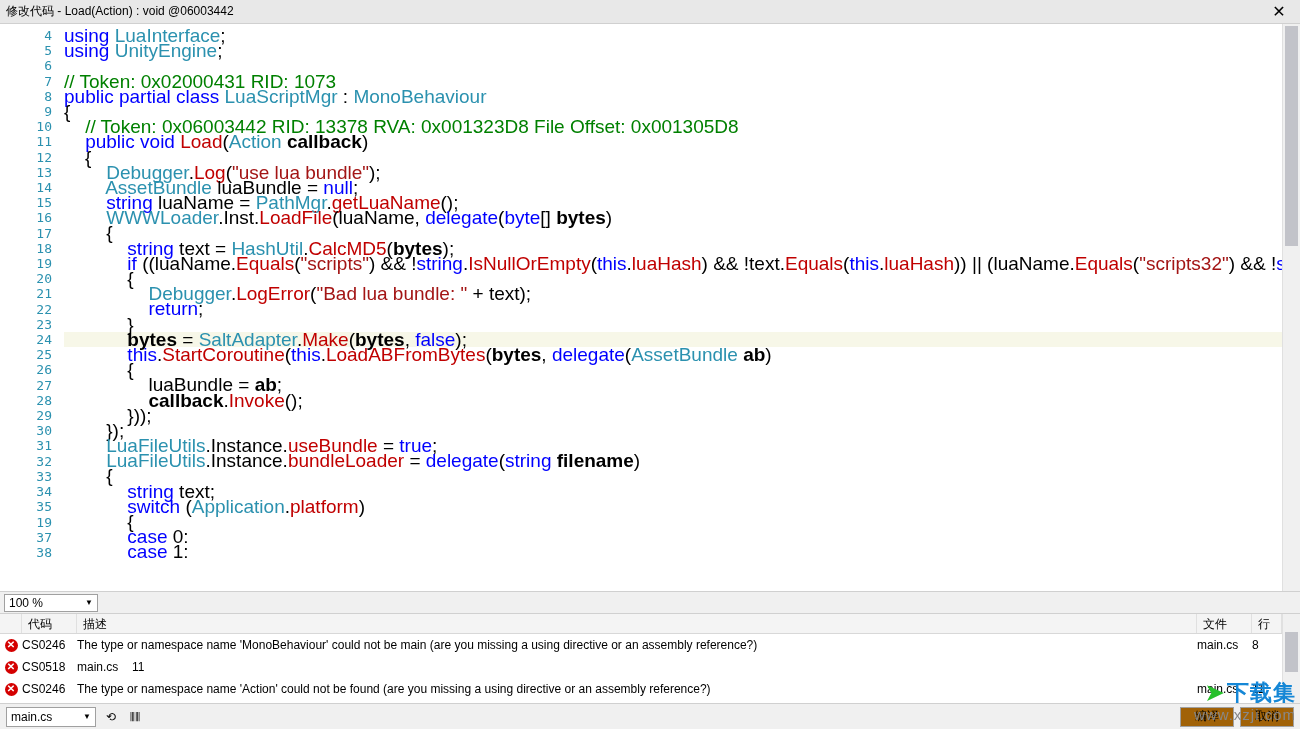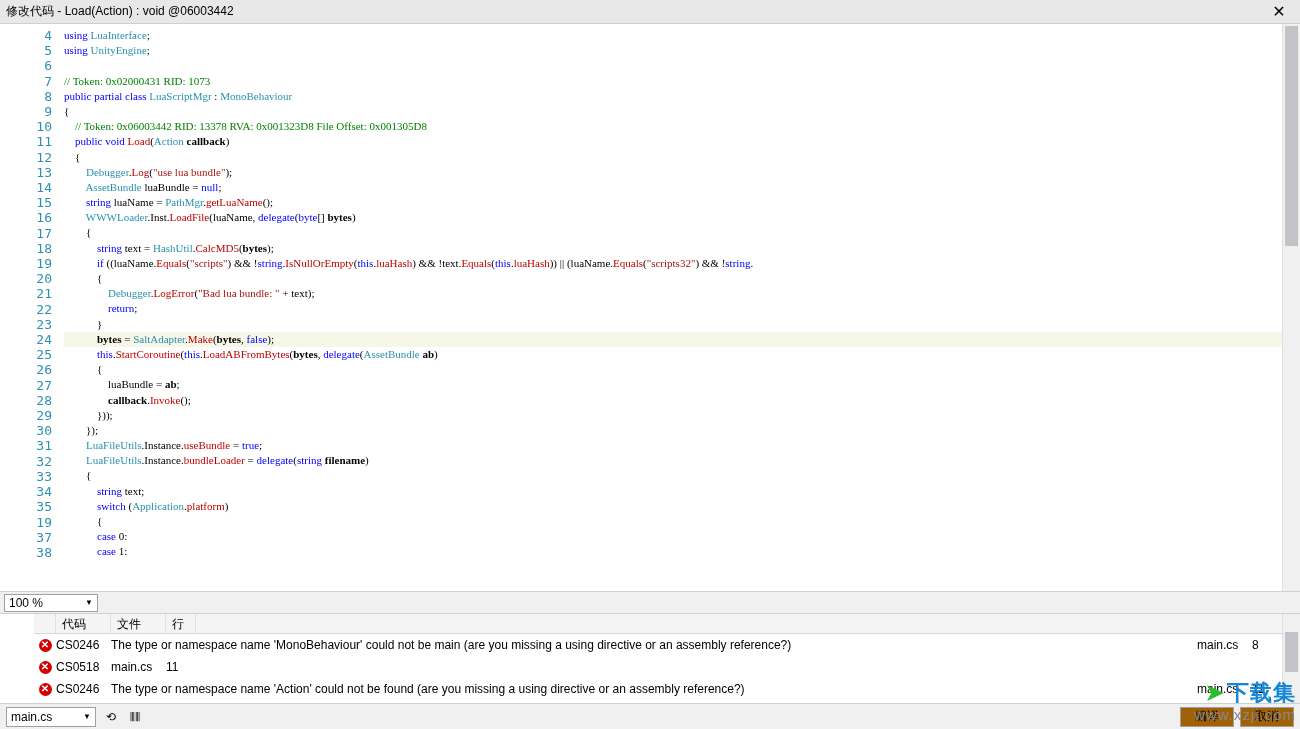--- a/index.html
+++ b/index.html
@@ -3,36 +3,36 @@
 <meta charset="utf-8">
 <style>
 * { margin:0; padding:0; box-sizing:border-box; }
 html,body { width:1300px; height:729px; font-family:"Microsoft YaHei","Segoe UI",sans-serif; font-size:12px; background:#f0f0f0; overflow:hidden; color:#000; }
 .window { width:1300px; height:729px; display:flex; flex-direction:column; background:#fff; }
 .titlebar { height:24px; background:#e8e8e8; border-bottom:1px solid #d0d0d0; display:flex; align-items:center; padding:0 6px; font-size:12px; }
 .titlebar .title { flex:1; }
 .titlebar .close { width:30px; text-align:center; font-size:16px; cursor:default; }
 .editor-area { flex:1; background:#fff; position:relative; overflow:hidden; display:flex; }
 .gutter { width:64px; text-align:right; color:#2b91af; font-family:Consolas,monospace; font-size:13px; line-height:15.2px; padding-top:4px; padding-right:12px; user-select:none; }
-.code { flex:1; font-family:Liberation Serif, serif; font-size:11px; line-height:15.2px; padding-top:4px; white-space:pre; overflow:hidden; }
+.code { flex:1; font-family:Liberation Sans, sans-serif; font-size:19px; line-height:15.2px; padding-top:4px; white-space:pre; overflow:hidden; }
 .code-row { height:15.2px; }
 .hl-row { background:#f7f7e8; }
 .t-kw { color:#0000ff; }
 .t-type { color:#2b91af; }
 .t-cmt { color:#008000; }
 .t-str { color:#a31515; }
 .t-meth { color:#c00000; }
 .t-bold { font-weight:bold; }
 .vscroll { width:18px; background:#f0f0f0; border-left:1px solid #e0e0e0; position:relative; }
 .vscroll .thumb { position:absolute; top:2px; left:2px; right:2px; height:220px; background:#c2c3c9; border-radius:0; }
 .zoombar { height:22px; border-top:1px solid #d0d0d0; background:#f0f0f0; display:flex; align-items:center; padding:0 4px; }
 .zoom-sel { border:1px solid #a0a0a0; background:#fff; font-size:12px; height:18px; padding:0 4px; display:flex; align-items:center;gap:36px; }
 .zoom-sel .dd { margin-left:6px; font-size:8px; }
 .errorlist { height:90px; border-top:1px solid #d0d0d0; overflow:hidden; background:#fff; display:flex; }
-.err-body { flex:1;padding-left:34px; }
+.err-body { flex:1; }
 .err-head { display:flex; background:#f4f4f4; border-bottom:1px solid #d8d8d8; height:20px; font-size:12px; }
 .err-head .col { padding:2px 6px; border-right:1px solid #e0e0e0; }
 .err-row { display:flex; height:22px; align-items:center; font-size:12px; }
 .err-icon { width:22px; display:flex; align-items:center; justify-content:center; }
 .err-icon .circ { width:13px; height:13px; border-radius:50%; background:#d40000; color:#fff; font-size:10px; font-weight:bold; display:flex; align-items:center; justify-content:center; line-height:1; }
 .col-code{ width:55px; }
 .col-desc{ flex:1; }
 .col-file{ width:55px; }
 .col-line{ width:30px; }
 .err-vscroll { width:18px; background:#f0f0f0; border-left:1px solid #e0e0e0; position:relative; }
@@ -107,20 +107,21 @@
       <span>100 %</span>
       <span class="dd">▼</span>
     </div>
   </div>
 
   <div class="errorlist">
     <div class="err-body">
       <div class="err-head">
         <div class="col" style="width:22px"></div>
         <div class="col col-code">代码</div>
+        <div class="col col-desc">描述</div>
         <div class="col col-file">文件</div>
         <div class="col col-line">行</div>
       </div>
       <div id="err-rows">
           <div class="err-row">
             <div class="err-icon">
               <div class="circ">✕</div>
             </div>
             <div class="col-code">CS0246</div>
             <div class="col-desc">The type or namespace name 'MonoBehaviour' could not be main (are you missing a using directive or an assembly reference?)</div>

